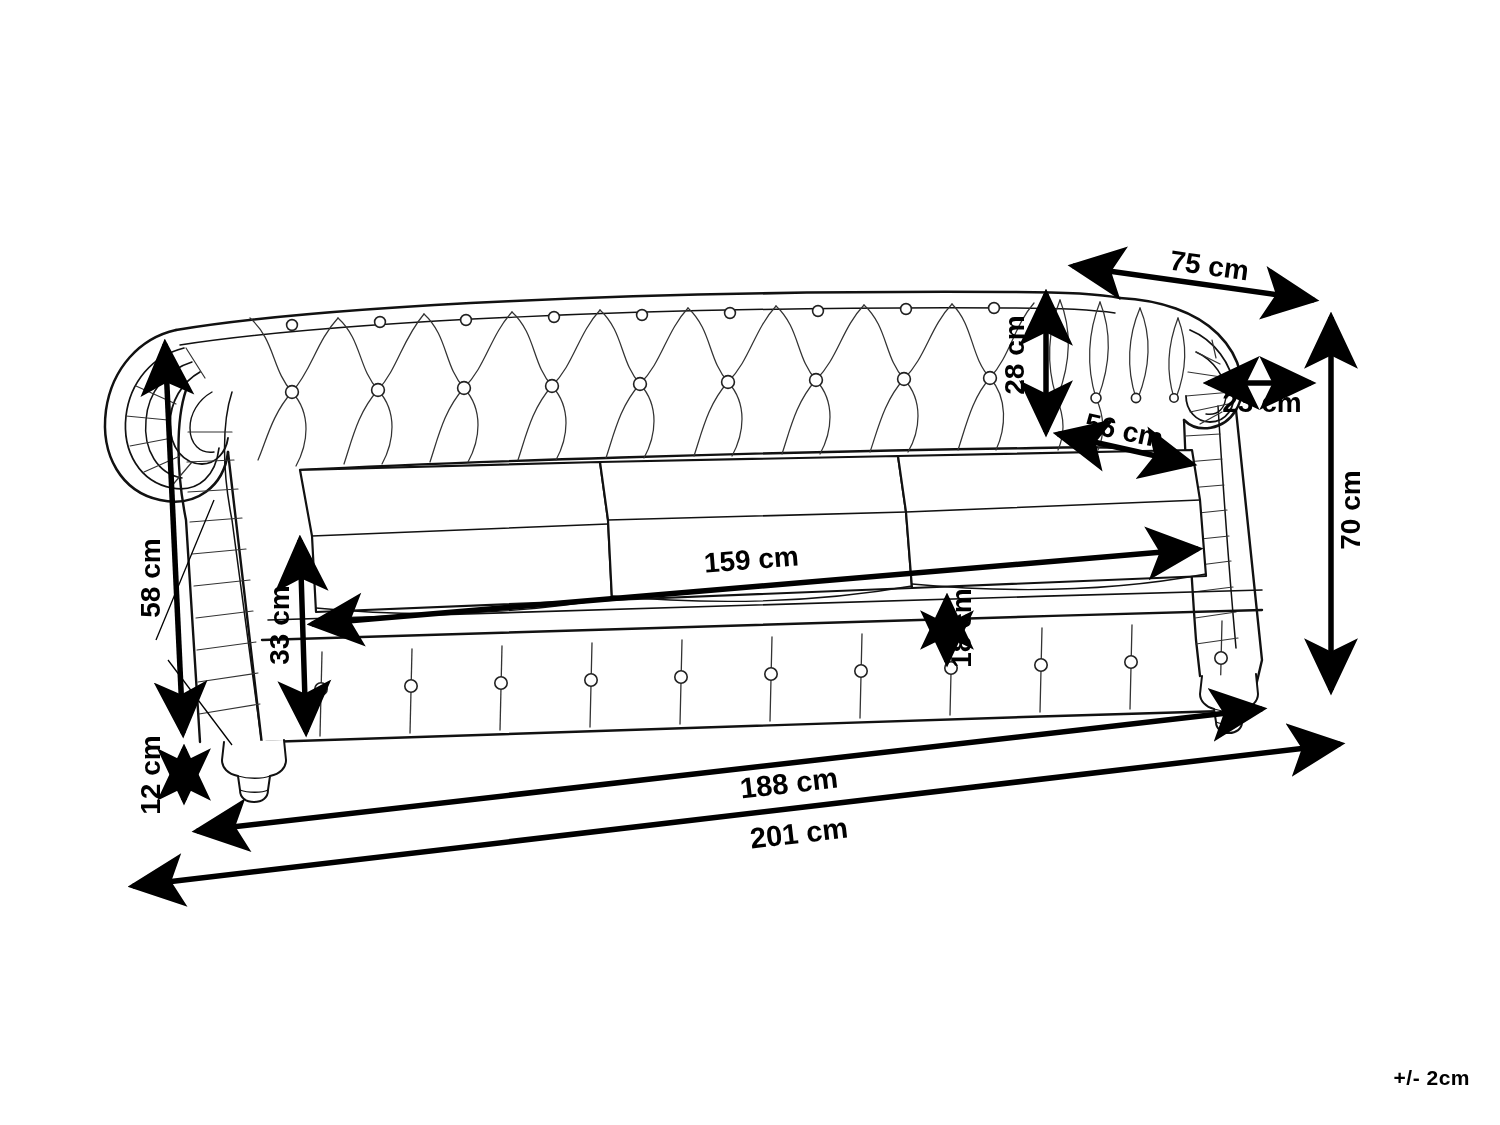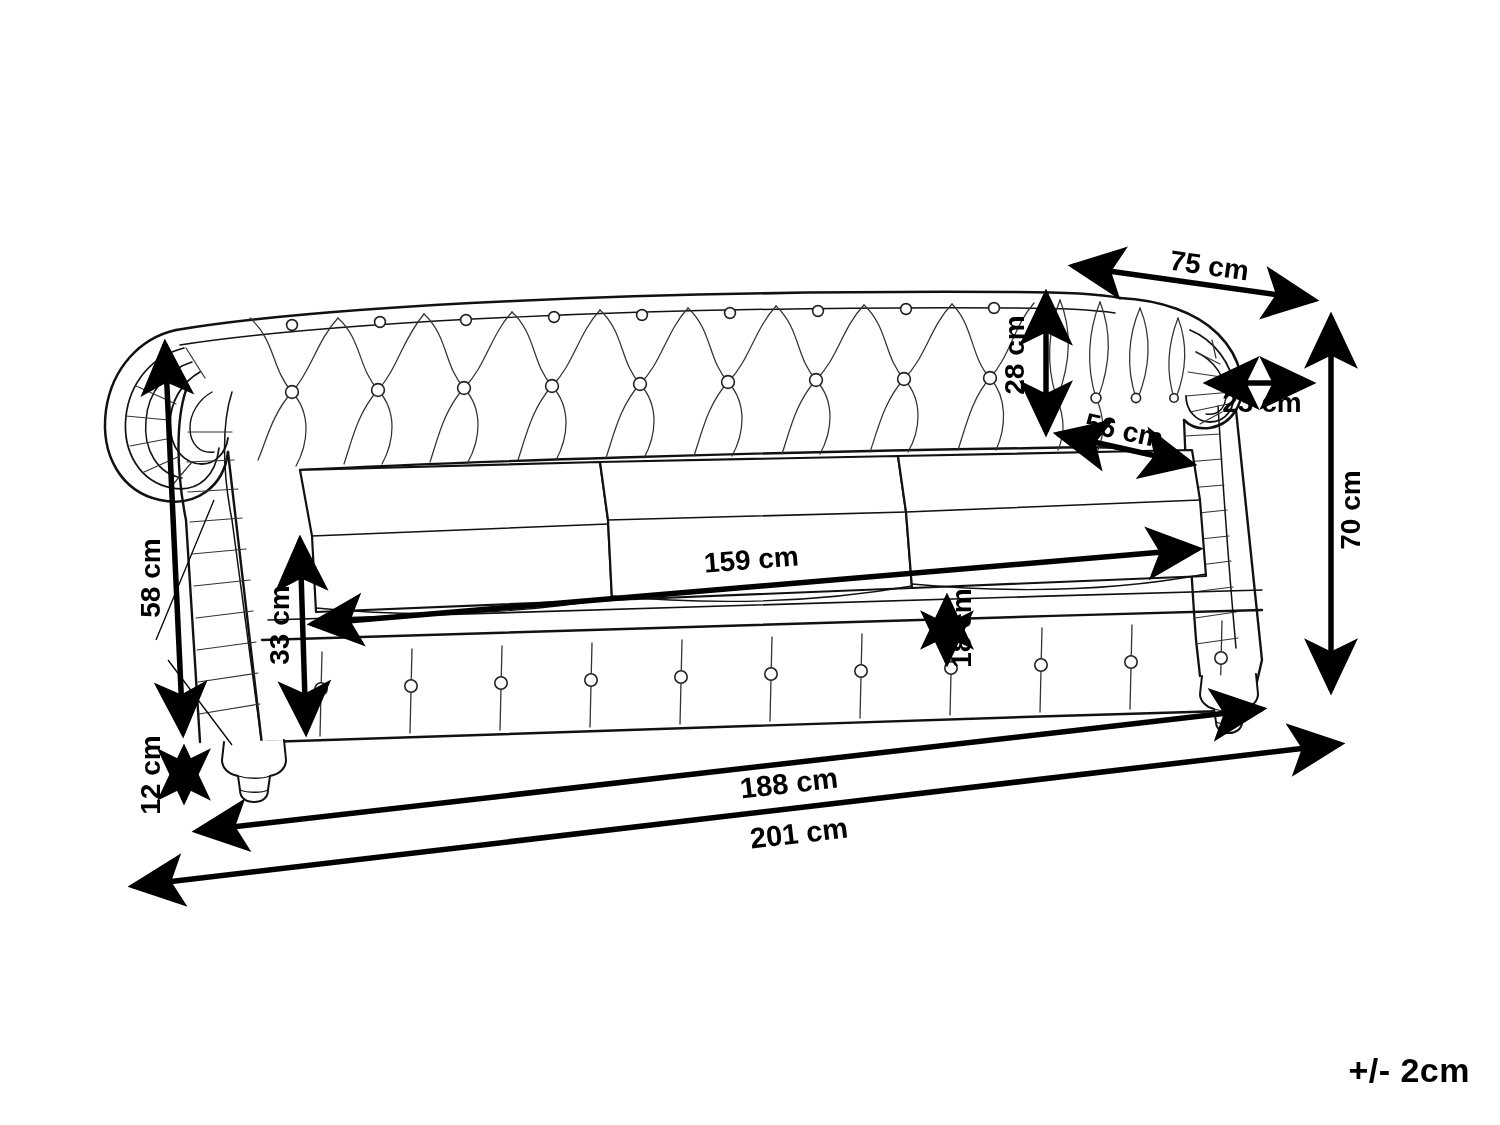--- a/index.html
+++ b/index.html
@@ -32,21 +32,21 @@
     font-family: "Liberation Sans", sans-serif;
     font-weight: bold;
     fill: #000000;
   }
   .tolerance-note {
     position: absolute;
     right: 30px;
     bottom: 35px;
     font-family: "Liberation Sans", sans-serif;
     font-weight: bold;
-    font-size: 34px;
+    font-size: 21px;
     color: #000000;
     letter-spacing: 0.5px;
     white-space: nowrap;
   }
 </style>
 </head>
 <body>
 
 <div id="stage">
 

